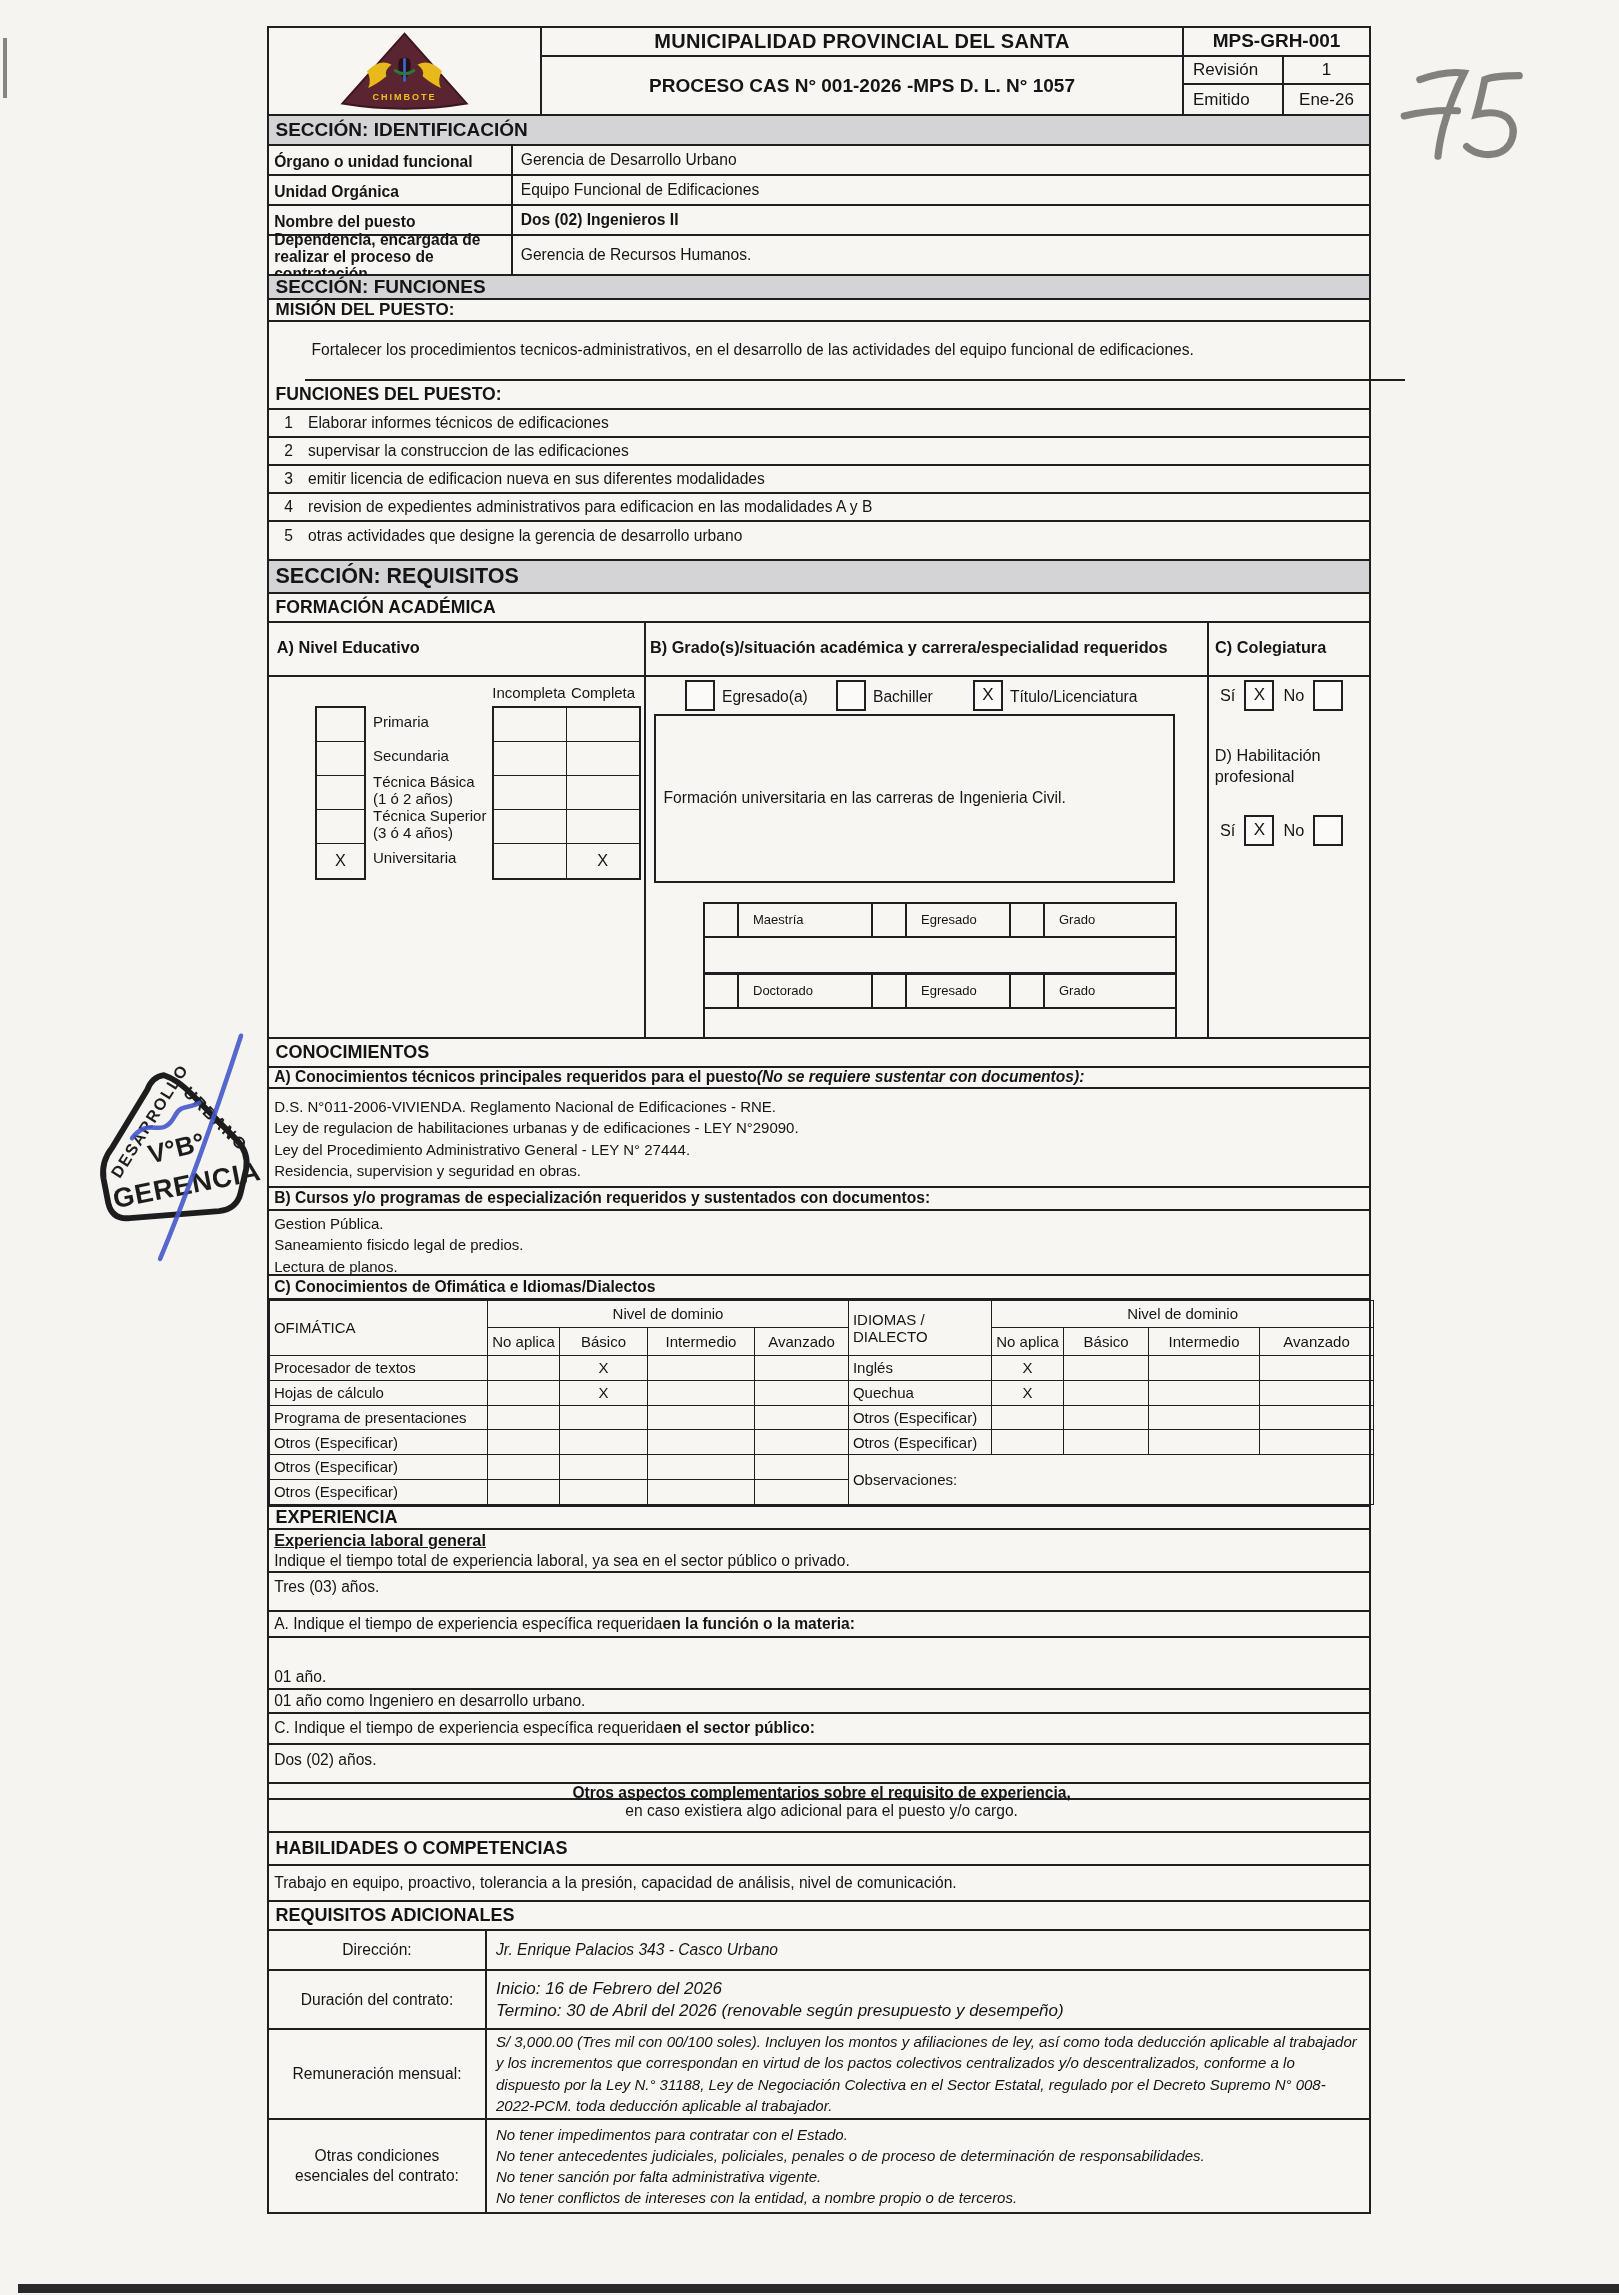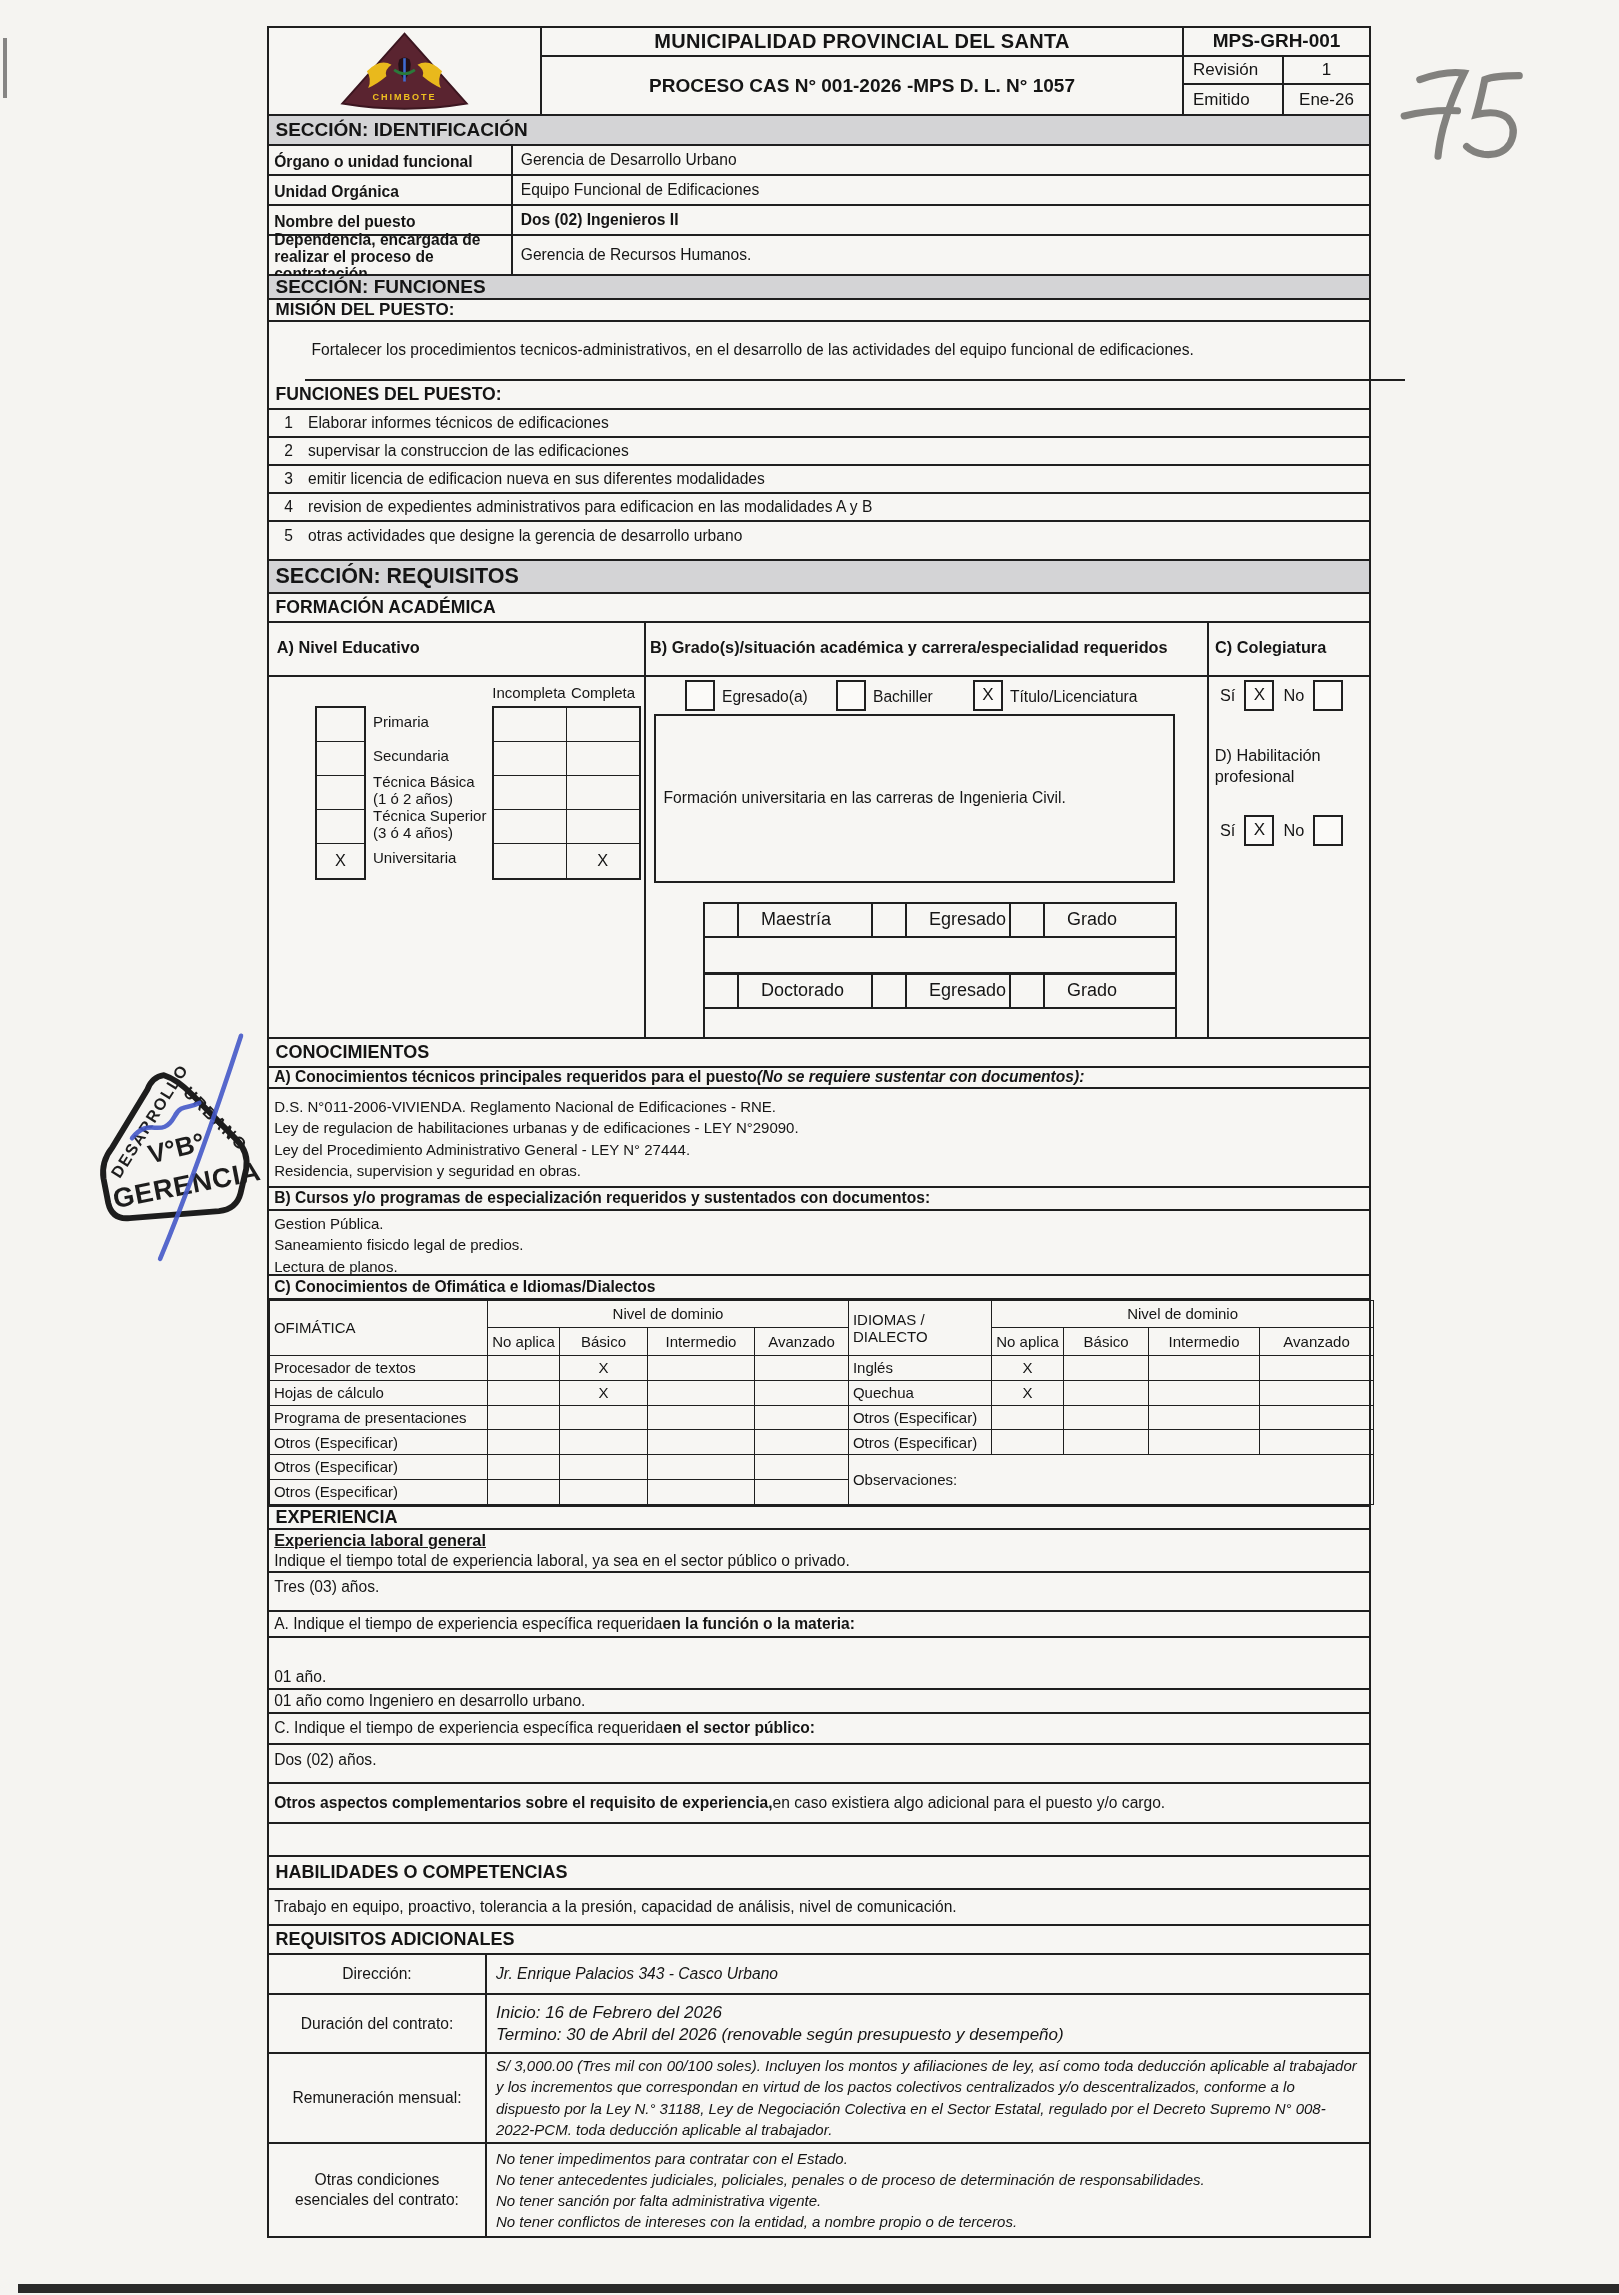--- a/index.html
+++ b/index.html
@@ -60,21 +60,21 @@
   .lvl-cell:last-child { border-bottom: none; }
   .lvl-label { position: absolute; left: 104px; width: 121px; font-size: 15px; line-height: 16.3px; display: flex; flex-direction: column; justify-content: center; height: 34px; }
   .ic-grid { position: absolute; left: 223px; top: 83px; width: 149px; border: 2px solid #1f1f1f; display: grid; grid-template-columns: 1fr 1fr; }
   .ic-cell { height: 34px; border-right: 1.3px solid #1f1f1f; border-bottom: 1.3px solid #1f1f1f; display: flex; align-items: center; justify-content: center; font-size: 16.3px; }
   .ic-cell:nth-child(2n) { border-right: none; }
   .ic-cell:nth-last-child(-n+2) { border-bottom: none; }
   .colB { position: absolute; left: 375px; top: 0; width: 563px; height: 416px; }
   .colC { position: absolute; left: 938px; top: 0; width: 166px; height: 416px; }
   .career-box { position: absolute; left: 9.8px; top: 91px; width: 521px; height: 169px; border: 2px solid #1f1f1f; display: flex; align-items: center; padding-left: 7.8px; font-size: 15.6px; }
   .deg-row { position: absolute; left: 59px; width: 474px; height: 36px; border: 2px solid #1f1f1f; display: flex; }
-  .deg-cell { border-right: 2px solid #1f1f1f; display: flex; align-items: center; padding-left: 22px; font-size: 18px; }
+  .deg-cell { border-right: 2px solid #1f1f1f; display: flex; align-items: center; padding-left: 14px; font-size: 13px; }
   .deg-cb { width: 34px; flex: none; }
   .deg-cell:last-child { border-right: none; }
   .deg-empty { position: absolute; left: 59px; width: 474px; border-left: 2px solid #1f1f1f; border-right: 2px solid #1f1f1f; border-bottom: 2px solid #1f1f1f; }
   .sino { position: absolute; display: flex; align-items: center; gap: 9px; font-size: 16.3px; }
 
   .con-label { display: flex; align-items: center; padding-left: 5.2px; font-size: 15.6px; }
   .con-box { padding: 5.2px 6.5px 0 5.2px; font-size: 15px; }
   .con-box div { margin-bottom: 4.6px; }
   .italic { font-style: italic; }
 
@@ -423,21 +423,21 @@
         <span class="bold">:</span>
     </div>
     <div class="seg exp-row" style="height:24px;margin-top:28px;">01 año.</div>
     <div class="seg exp-row" style="height:23.5px;">01 año como Ingeniero en desarrollo urbano.</div>
     <div class="seg exp-row" style="height:31px;">
       <span>C. Indique el tiempo de experiencia específica requerida </span>
         <span class="bold">en el sector público</span>
         <span class="bold">:</span>
     </div>
     <div class="seg exp-row" style="height:39px; align-items:flex-start; padding-top:6.5px;">Dos (02) años.</div>
-    <div class="seg exp-row" style="height:40px;">
+    <div class="seg exp-row" style="height:16px;flex-direction:column;">
       <span class="bold">Otros aspectos complementarios sobre el requisito de experiencia,</span>
         <span> en caso existiera algo adicional para el puesto y/o cargo.</span>
     </div>
     <div class="seg" style="height:33px;"></div>
 
     <div class="seg subhead" style="height:33px; font-size:18px;">HABILIDADES O COMPETENCIAS</div>
     <div class="seg exp-row" style="height:36px;">Trabajo en equipo, proactivo, tolerancia a la presión, capacidad de análisis, nivel de comunicación.</div>
 
     <div class="seg subhead" style="height:29px; font-size:18px;">REQUISITOS ADICIONALES</div>
     <div class="seg add-table">

